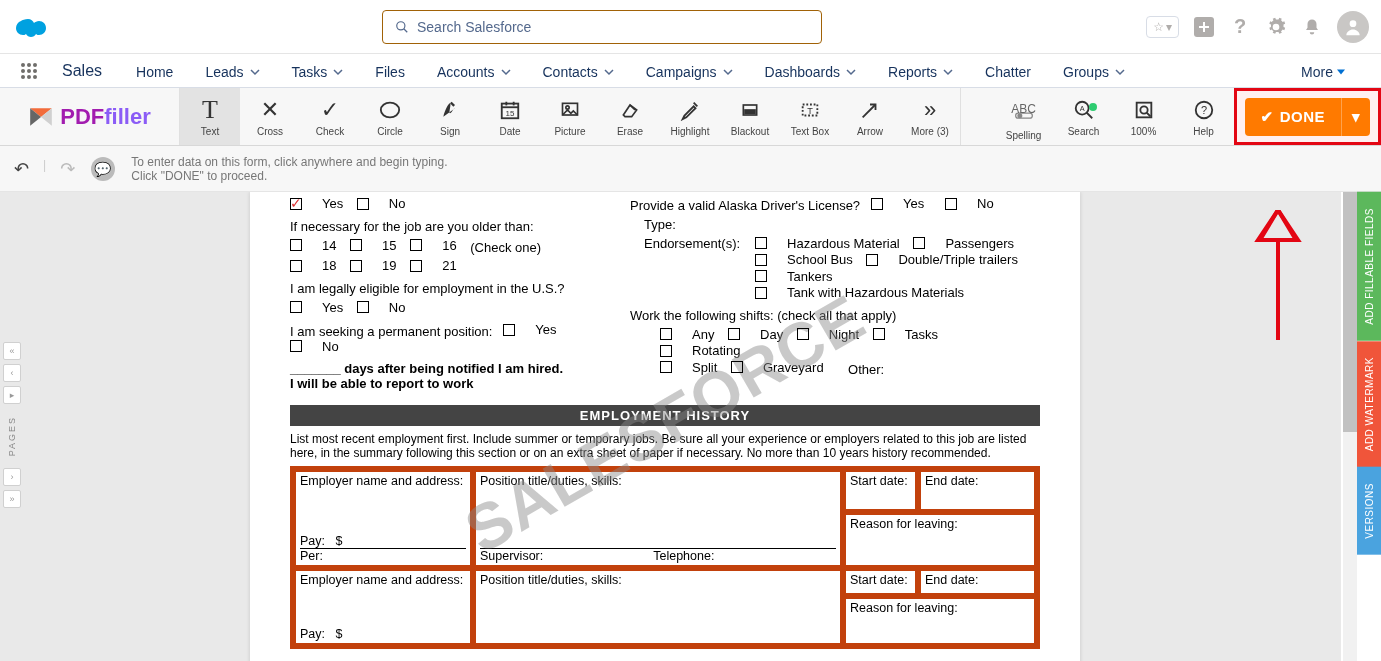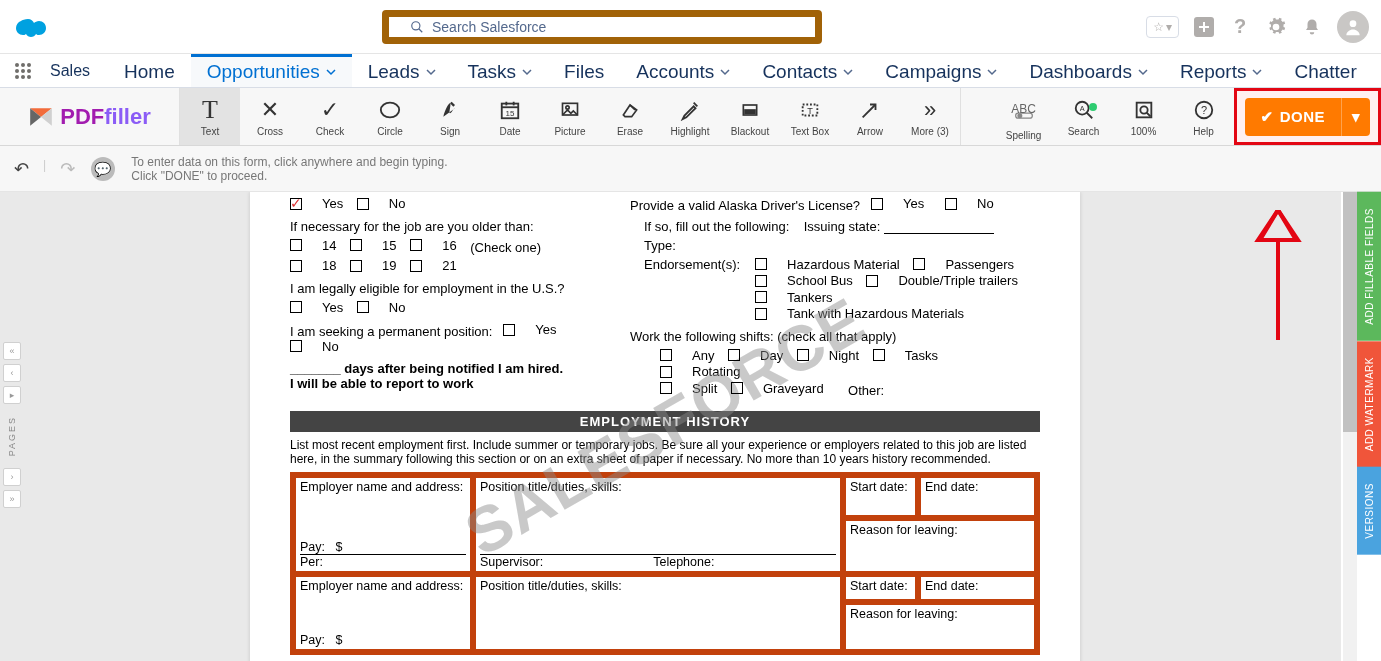--- a/index.html
+++ b/index.html
@@ -1,32 +1,32 @@
 <!DOCTYPE html>
 <html><head>
 <meta charset="utf-8">
 <style>
 * { box-sizing: border-box; margin: 0; padding: 0; font-family: -apple-system, "Salesforce Sans", Arial, sans-serif; }
 body { background: #fff; width: 1381px; height: 661px; overflow: hidden; position: relative; }
 
 
 .sf-header { height: 54px; background: #fff; display: flex; align-items: center; padding: 0 12px; border-bottom: 1px solid #e5e5e5; }
 .sf-logo { width: 40px; height: 28px; margin-right: 330px; }
-.sf-search { width: 440px; height: 34px; border: 7px solid #a16207; border-radius: 4px; display: flex; align-items: center; padding: 0 21px; color: #54698d; font-size: 14px; }
+.sf-search { width: 440px; height: 34px; border: 1px solid #a16207; border-radius: 4px; display: flex; align-items: center; padding: 0 12px; color: #54698d; font-size: 14px; }
 .sf-search svg { margin-right: 8px; }
 .sf-header-right { margin-left: auto; display: flex; align-items: center; gap: 14px; color: #b0adab; }
 .sf-fav { border: 1px solid #d8dde6; border-radius: 4px; padding: 3px 6px; display: flex; align-items: center; font-size: 12px; }
 .sf-icon-btn { width: 22px; height: 22px; display: flex; align-items: center; justify-content: center; }
 .sf-avatar { width: 32px; height: 32px; border-radius: 50%; background: #c9c7c5; display: flex; align-items: center; justify-content: center; }
 
 
 .sf-nav { height: 34px; background: #fff; display: flex; align-items: stretch; border-bottom: 1px solid #d8dde6; padding-left: 14px; }
 .sf-nav .waffle { width: 30px; display: flex; align-items: center; justify-content: center; }
 .sf-nav .app-name { font-size: 16px; padding: 0 18px; display: flex; align-items: center; color: #16325c; }
-.sf-nav .nav-item { display: flex; align-items: center; padding: 0 16px; font-size: 19px; color: #16325c; cursor: pointer; border-top: 3px solid transparent; }
+.sf-nav .nav-item { display: flex; align-items: center; padding: 0 16px; font-size: 14px; color: #16325c; cursor: pointer; border-top: 3px solid transparent; }
 .sf-nav .nav-item.active { border-top: 3px solid #0070d2; color: #0070d2; background: #f7f9fb; }
 .sf-nav .nav-item svg { margin-left: 6px; }
 .sf-nav .nav-item.more { margin-left: auto; margin-right: 20px; }
 
 
 .pdf-toolbar { height: 58px; background: #f7f7f7; border-bottom: 1px solid #d8d8d8; display: flex; align-items: stretch; }
 .pdf-brand { width: 180px; display: flex; align-items: center; justify-content: center; border-right: 1px solid #e0e0e0; }
 .pdf-brand-text { font-size: 22px; font-weight: 600; }
 .pdf-brand-text .red { color: #a21caf; }
 .pdf-brand-text .grey { color: #8b5cf6; }
@@ -133,26 +133,20 @@
           <circle cx="3" cy="15" r="2"></circle>
           <circle cx="9" cy="15" r="2"></circle>
           <circle cx="15" cy="15" r="2"></circle>
         </g>
       </svg>
   </div>
   <div class="app-name">Sales</div>
   <div class="nav-item">
       <span>Home</span>
     </div>
-  <div class="nav-item active">
-      <span>Opportunities</span>
-      <svg width="10" height="10" viewBox="0 0 10 10">
-        <path d="M1 3l4 4 4-4" fill="none" stroke="#0070d2" stroke-width="1.5"></path>
-      </svg>
-    </div>
   <div class="nav-item">
       <span>Leads</span>
       <svg width="10" height="10" viewBox="0 0 10 10">
         <path d="M1 3l4 4 4-4" fill="none" stroke="#54698d" stroke-width="1.5"></path>
       </svg>
     </div>
   <div class="nav-item">
       <span>Tasks</span>
       <svg width="10" height="10" viewBox="0 0 10 10">
         <path d="M1 3l4 4 4-4" fill="none" stroke="#54698d" stroke-width="1.5"></path>
@@ -471,25 +465,20 @@
         <div>
           <span>Provide a valid Alaska Driver's License?</span>&nbsp;&nbsp;
           <span class="cb">
               <span class="box"></span>
               <span>Yes</span>
             </span>&nbsp;&nbsp;
           <span class="cb">
               <span class="box"></span>
               <span>No</span>
             </span>
-        </div>
-        <div style="margin-top:6px;padding-left:14px">
-          <span>If so, fill out the following:</span>&nbsp;&nbsp;&nbsp;
-          <span>Issuing state:</span>
-          <span style="display:inline-block;border-bottom:1px solid #000;width:110px;vertical-align:bottom"></span>
         </div>
         <div style="margin-top:4px;padding-left:14px"><span>Type:</span></div>
         <div style="margin-top:4px;padding-left:14px;display:flex;gap:10px">
           <span style="width:110px">Endorsement(s):</span>
           <div>
             <div>
               <span class="cb">
                   <span class="box"></span>
                   <span>Hazardous Material</span>
                 </span>

